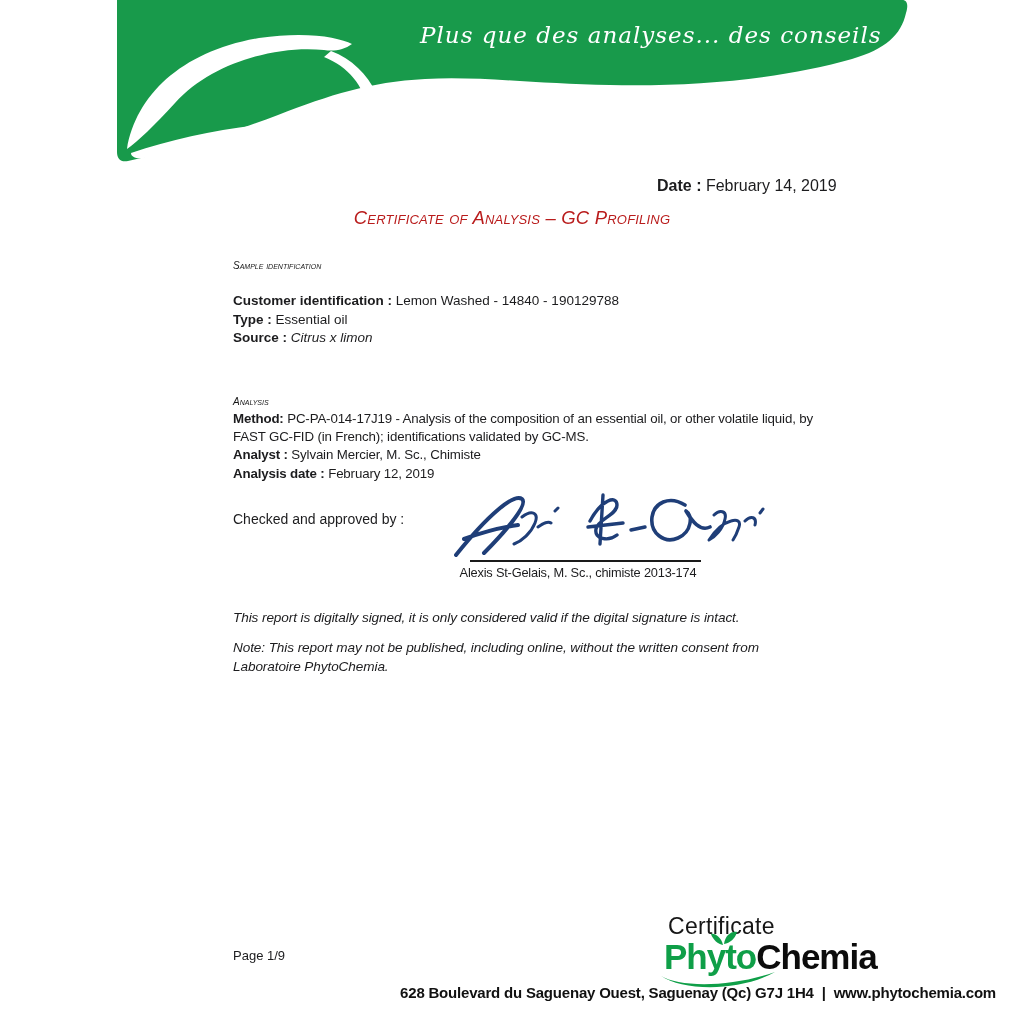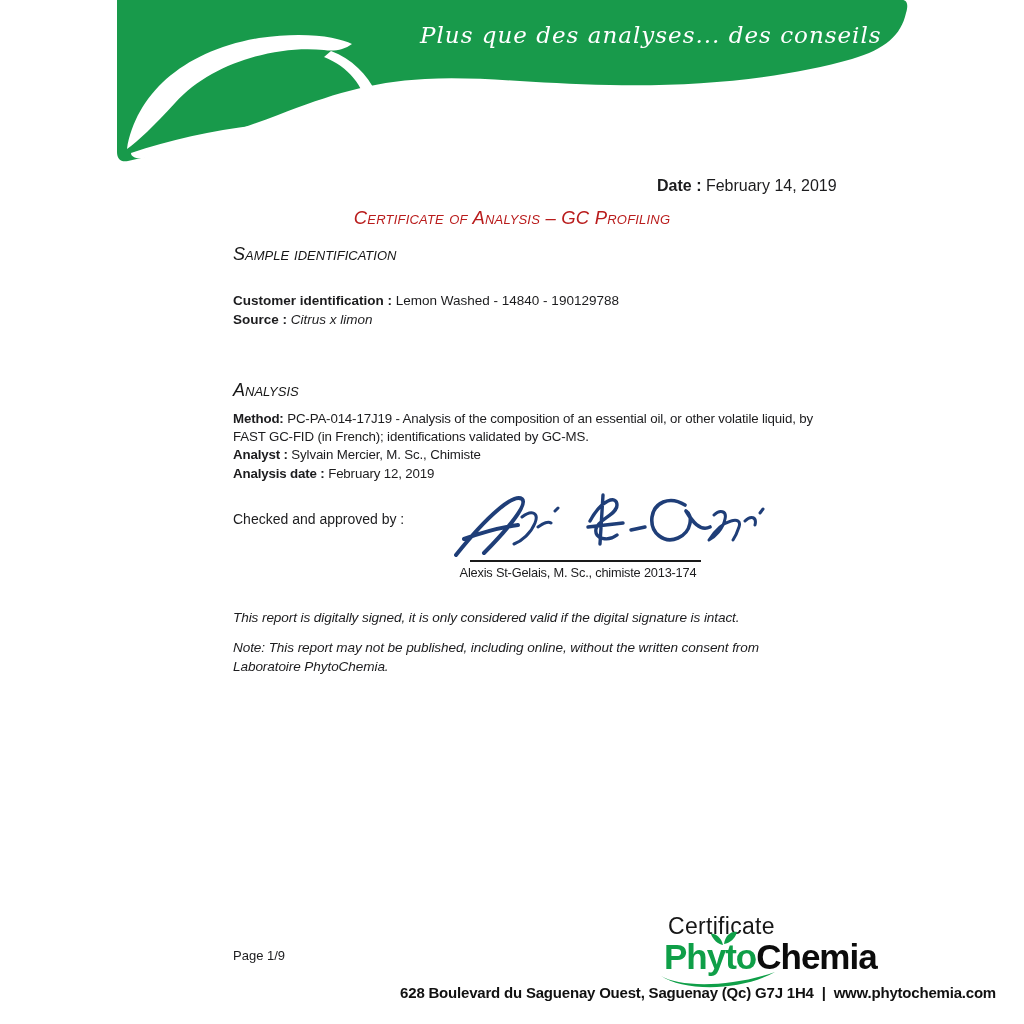--- a/index.html
+++ b/index.html
@@ -21,21 +21,21 @@
   .b { font-weight:bold; }
 
   
   .doc-title {
     position:absolute; left:0; right:0; top:207px; text-align:center;
     font-style:italic; font-variant:small-caps; font-size:18.5px;
     letter-spacing:0.2px; color:#b91c1c;
   }
   .section-h {
     position:absolute; left:233px; font-style:italic; font-variant:small-caps;
-    font-size:18px; color:#161616;
+    font-size:10px; color:#161616;margin-top:16px;
   }
   .sec-sample { top:244px; }
   .sec-analysis { top:380px; }
 
   
   .fields { position:absolute; left:233px; top:292px; font-size:13.5px; line-height:18.6px; }
   .it { font-style:italic; }
 
   .method-block {
     position:absolute; left:233px; top:410px; width:588px;
@@ -108,20 +108,24 @@
   <div class="doc-title">Certificate of Analysis – GC Profiling</div>
 
   <div class="section-h sec-sample">Sample identification</div>
 
   <div class="fields">
     <div>
       <span class="b">Customer identification :</span>
       <span>Lemon Washed - 14840 - 190129788</span>
     </div>
     <div>
+      <span class="b">Type :</span>
+      <span>Essential oil</span>
+    </div>
+    <div>
       <span class="b">Source :</span>
       <span class="it">Citrus x limon</span>
     </div>
   </div>
 
   <div class="section-h sec-analysis">Analysis</div>
 
   <div class="method-block">
     <p>
       <span class="b">Method:</span>

